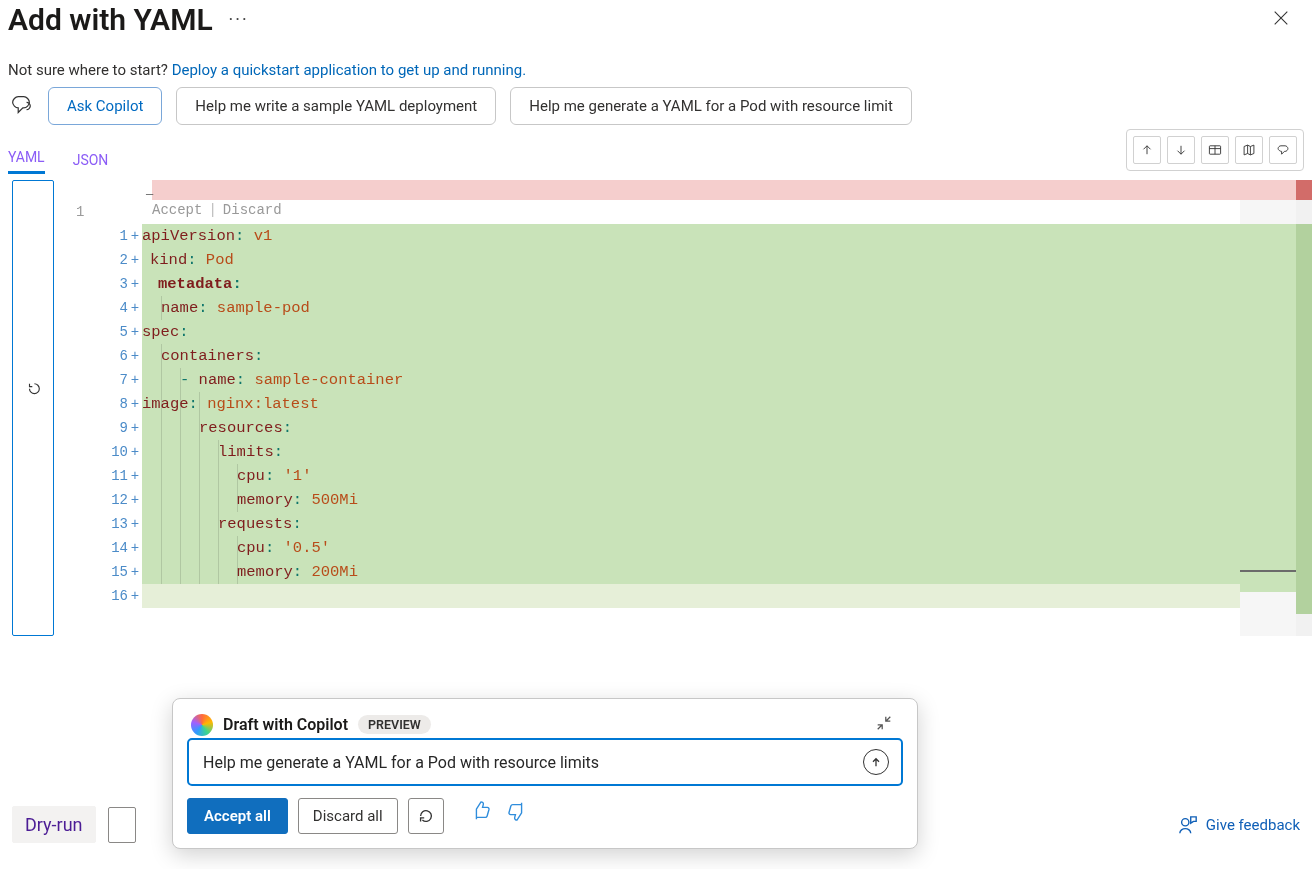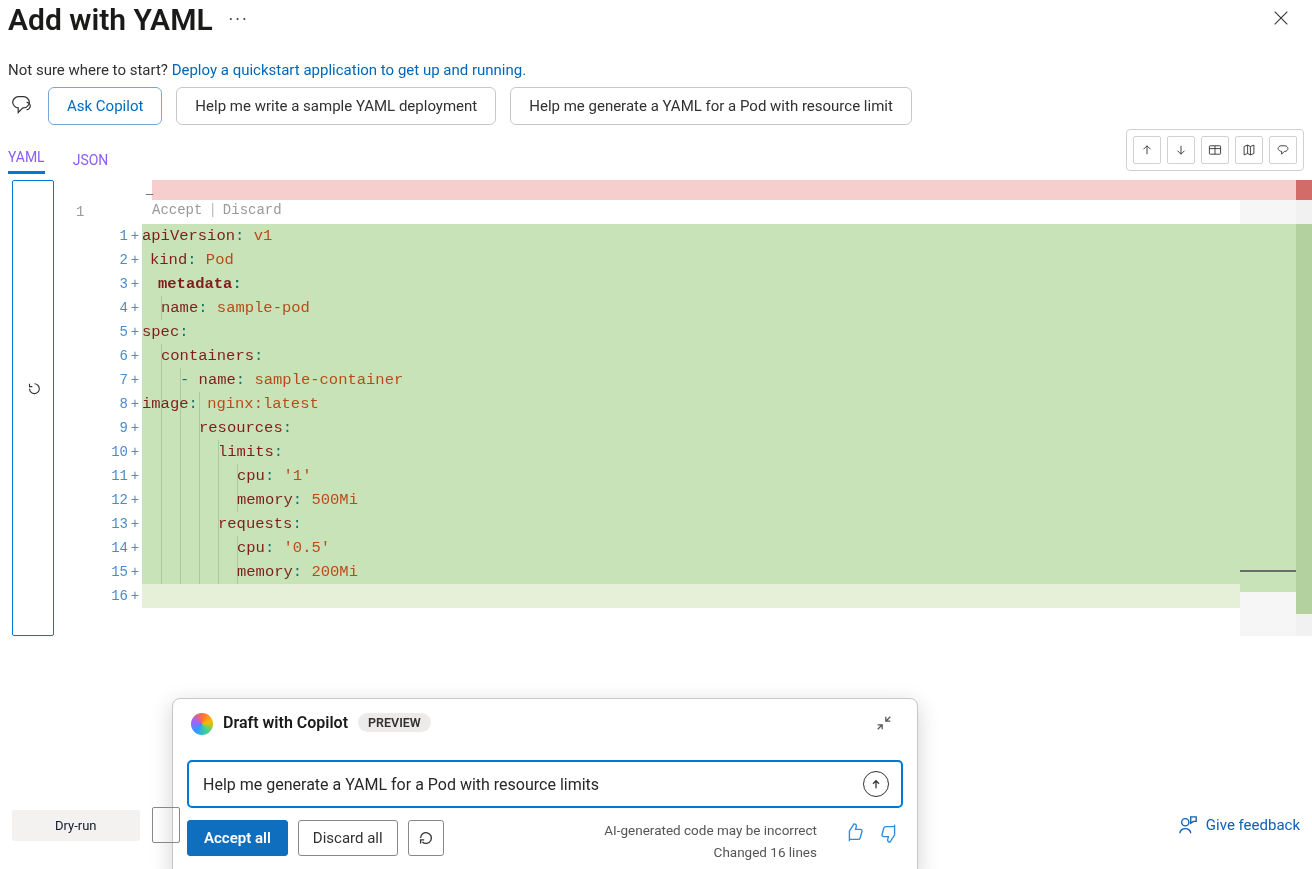--- a/index.html
+++ b/index.html
@@ -88,21 +88,21 @@
   .ruler .r-red{position:absolute;left:0;right:0;top:0;height:20px;background:var(--ruler-red)}
   .ruler .r-green{position:absolute;left:0;right:0;top:44px;bottom:22px;background:var(--diff-overview-new)}
   
   .minimap{position:absolute;right:16px;top:0;bottom:0;width:56px;background:#f6f6f6;}
   .minimap .m-red{position:absolute;left:0;right:0;top:0;height:20px;background:var(--diff-del)}
   .minimap .m-green{position:absolute;left:0;right:0;top:44px;bottom:44px;background:var(--diff-new)}
   .minimap .m-caret{position:absolute;left:0;right:0;top:390px;height:2px;background:#6b6b6b}
 
   
   .copilot-panel{position:absolute;left:172px;width:716px;top:698px;background:#fff;border:1px solid var(--copilot-border);border-radius:8px;box-shadow:0 6px 22px var(--copilot-shadow);padding:10px 14px 14px;}
-  .cp-head{display:flex;align-items:flex-start;gap:10px;padding:4px 4px 24px}
+  .cp-head{display:flex;align-items:center;gap:10px;padding:4px 4px 2px}
   .cp-logo{width:22px;height:22px;border-radius:50%;background:conic-gradient(#ff6a3d,#ffb800,#3dd68c,#2f9cff,#a060ff,#ff6a3d)}
   .cp-title{font-size:16px;font-weight:600;color:#1b1a19}
   .cp-pill{background:var(--pill);border-radius:12px;padding:2px 10px;font-size:12.5px;color:#323130;font-weight:600}
   .cp-collapse{margin-left:auto;background:none;border:0;color:#555;cursor:pointer}
   .cp-collapse svg{width:18px;height:18px;stroke:#555;stroke-width:1.4;fill:none}
 
   .cp-input{display:flex;align-items:center;border:2px solid var(--focus);border-radius:5px;padding:9px 12px;font-size:16px;color:#272727}
   .cp-input input{border:0;outline:0;flex:1;font-size:16px;font-family:inherit;background:transparent;color:#272727}
   .cp-send{width:26px;height:26px;border:1.3px solid #333;border-radius:50%;display:flex;align-items:center;justify-content:center;background:#fff;cursor:pointer}
   .cp-send svg{width:13px;height:13px;stroke:#333;stroke-width:1.7;fill:none}
@@ -112,21 +112,21 @@
   .cp-discard{background:#fff;color:#323130;border:1px solid var(--border-strong);border-radius:3px;padding:8px 14px;font-size:15px;cursor:pointer}
   .cp-retry{width:36px;height:36px;border:1px solid var(--border-strong);border-radius:3px;background:#fff;display:flex;align-items:center;justify-content:center;cursor:pointer}
   .cp-retry svg{width:18px;height:18px;stroke:#333;stroke-width:1.5;fill:none}
   .cp-meta{margin-left:auto;text-align:right;font-size:13.5px;color:#555;line-height:1.6}
   .cp-thumbs{display:flex;gap:10px;margin-left:14px;align-items:center}
   .cp-thumbs button{background:none;border:0;cursor:pointer;padding:2px}
   .cp-thumbs svg{width:22px;height:22px;stroke:#2f8ddc;stroke-width:1.5;fill:none}
 
   
   .footer-bar{position:absolute;left:12px;right:12px;bottom:26px;display:flex;align-items:center}
-  .dryrun{background:#f3f2f1;border:1px solid #f3f2f1;color:#0f172a;padding:7px 42px;font-size:13px;border-radius:2px}
+  .dryrun{background:#f3f2f1;border:1px solid #f3f2f1;color:#4c1d95;padding:7px 12px;font-size:18px;border-radius:2px}
   .dryrun-next{margin-left:12px;border:1px solid var(--border-strong);border-radius:2px;width:26px;height:34px}
   .give-feedback{margin-left:auto;color:#0f5fb7;font-size:15px;display:flex;gap:8px;align-items:center;cursor:pointer}
   .give-feedback svg{width:20px;height:20px;stroke:#0f5fb7;stroke-width:1.5;fill:none}
 </style>
 </head>
 <body>
 
 <div class="page">
 
 
@@ -344,24 +344,20 @@
     </div>
     <div class="cp-foot">
       <button class="cp-accept">Accept all</button>
       <button class="cp-discard">Discard all</button>
       <button class="cp-retry">
         <svg viewBox="0 0 20 20">
             <path d="M4 10a6 6 0 1 1 2 4.5"></path>
             <path d="M4 16v-4h4"></path>
           </svg>
       </button>
-      <div class="cp-meta">
-        <div>AI-generated code may be incorrect</div>
-        <div>Changed 16 lines</div>
-      </div>
       <div class="cp-thumbs">
         <button>
           <svg viewBox="0 0 24 24">
               <path d="M7 21V10M7 10l5-8c1.5 0 3 1 2.5 3l-.8 3h5.3c1.2 0 2 1.2 1.7 2.4l-2 7c-.3 1-1 1.6-2 1.6H7z"></path>
             </svg>
         </button>
         <button>
           <svg viewBox="0 0 24 24">
               <path d="M17 3v11M17 14l-5 8c-1.5 0-3-1-2.5-3l.8-3H5c-1.2 0-2-1.2-1.7-2.4l2-7C5.6 5.6 6.3 5 7.3 5H17z"></path>
             </svg>

